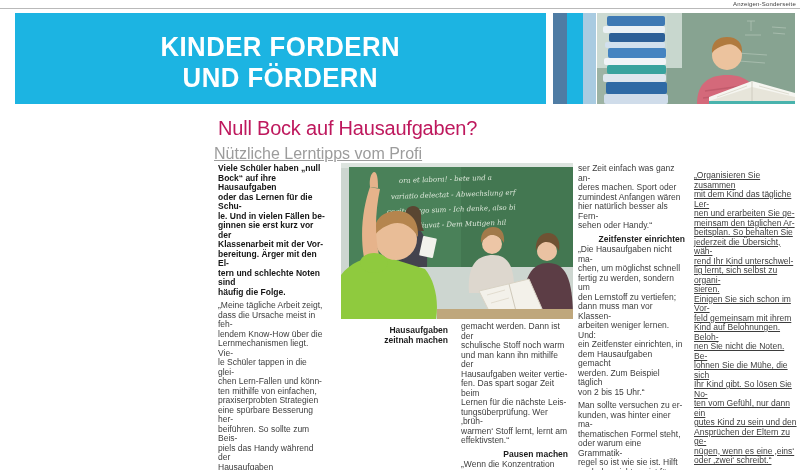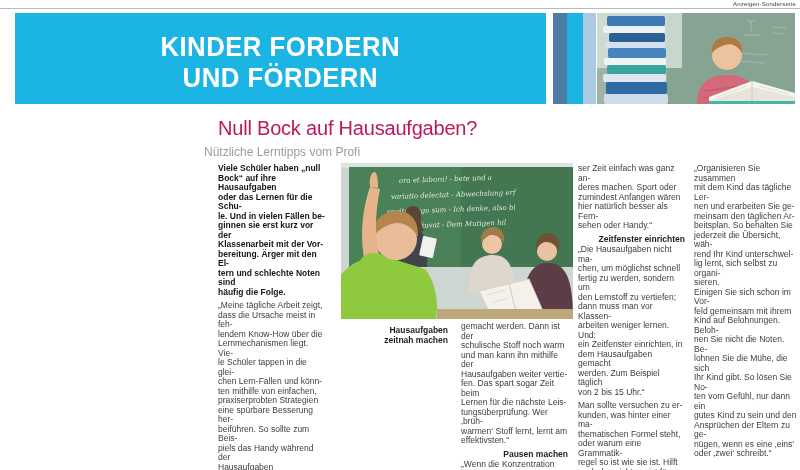--- a/index.html
+++ b/index.html
@@ -25,21 +25,21 @@
   .banner-title {
     color:#ffffff; font-weight:bold; font-size:28px; line-height:31px;
     letter-spacing:0.5px; transform:scaleX(0.92); transform-origin:center;
     text-align:center; white-space:pre-line;
   }
   .stripe { position:absolute; top:0; height:91px; }
   .banner-photo { position:absolute; left:597px; top:0; width:198px; height:91px; overflow:hidden; }
 
   
   .article-title { left:218px; top:116px; font-size:20px; line-height:24px; color:#be185d; letter-spacing:-0.2px; }
-  .article-subtitle { left:204px; top:145px; font-size:12px; color:#9c9c9c; }
+  .article-subtitle { left:214px; top:145px; font-size:16px; color:#9c9c9c;text-decoration:underline; }
 
   
   .col { position:absolute; width:107px; font-size:8.5px; line-height:9.5px; color:#3d3d3d; }
   .block { white-space:pre-line; margin:0 0 4px 0; }
   .intro { font-weight:bold; color:#161616; }
   .gray { color:#8f8f8f; }
   .h { font-weight:bold; color:#1d1d1d; margin:4px 0 1px 0; white-space:pre-line;text-align:right; }
 
   .classroom-photo { position:absolute; left:341px; top:163px; width:232px; height:156px; overflow:hidden; }
   svg { display:block; }
@@ -226,21 +226,21 @@
 kunden, was hinter einer ma-
 thematischen Formel steht,
 oder warum eine Grammatik-
 regel so ist wie sie ist. Hilft
 auch das nicht, so ist für die-
 ses Fach eine Nachhilfe sinn-
 voll.“</p>
 
 </div>
 
-<div class="col" style="left:694px; top:164px; width:104px;">
+<div class="col" style="left:694px; top:171px; width:104px;text-decoration:underline;">
   <p class="block">„Organisieren Sie zusammen
 mit dem Kind das tägliche Ler-
 nen und erarbeiten Sie ge-
 meinsam den täglichen Ar-
 beitsplan. So behalten Sie
 jederzeit die Übersicht, wäh-
 rend Ihr Kind unterschwel-
 lig lernt, sich selbst zu organi-
 sieren.
 Einigen Sie sich schon im Vor-

